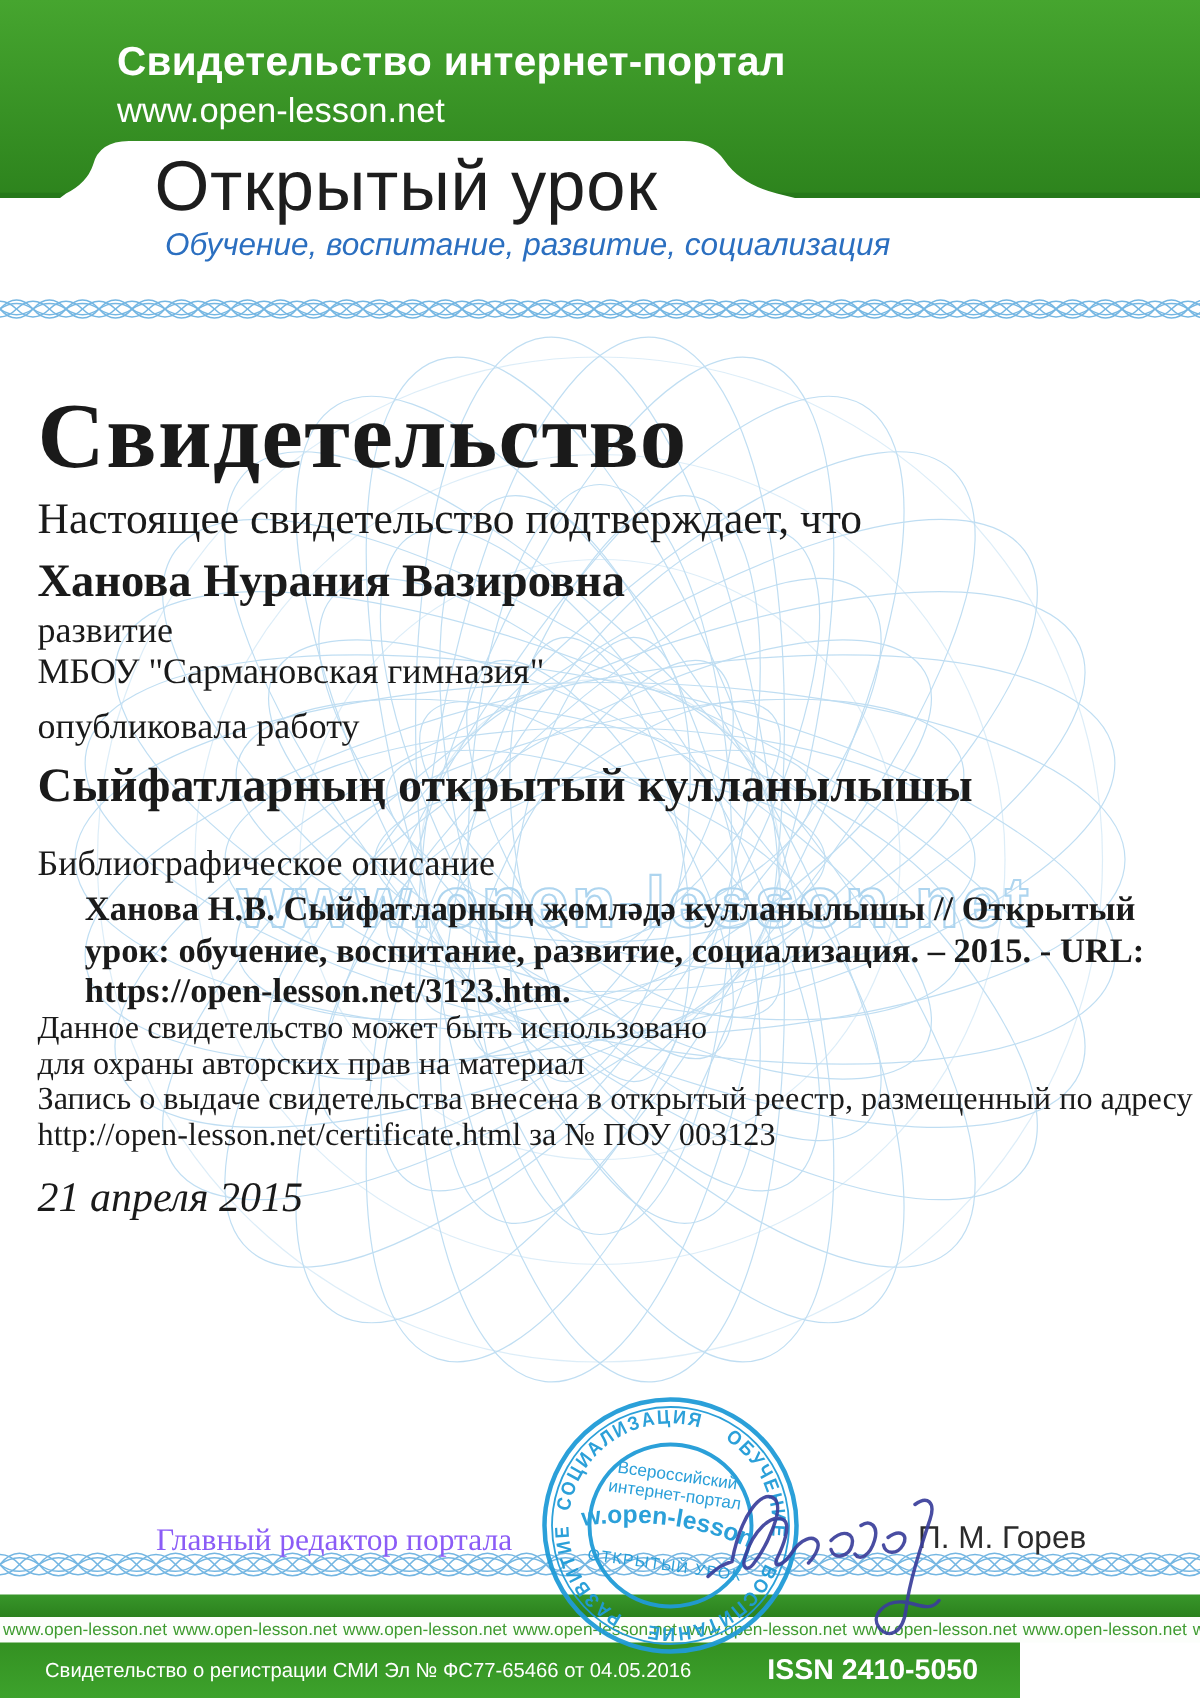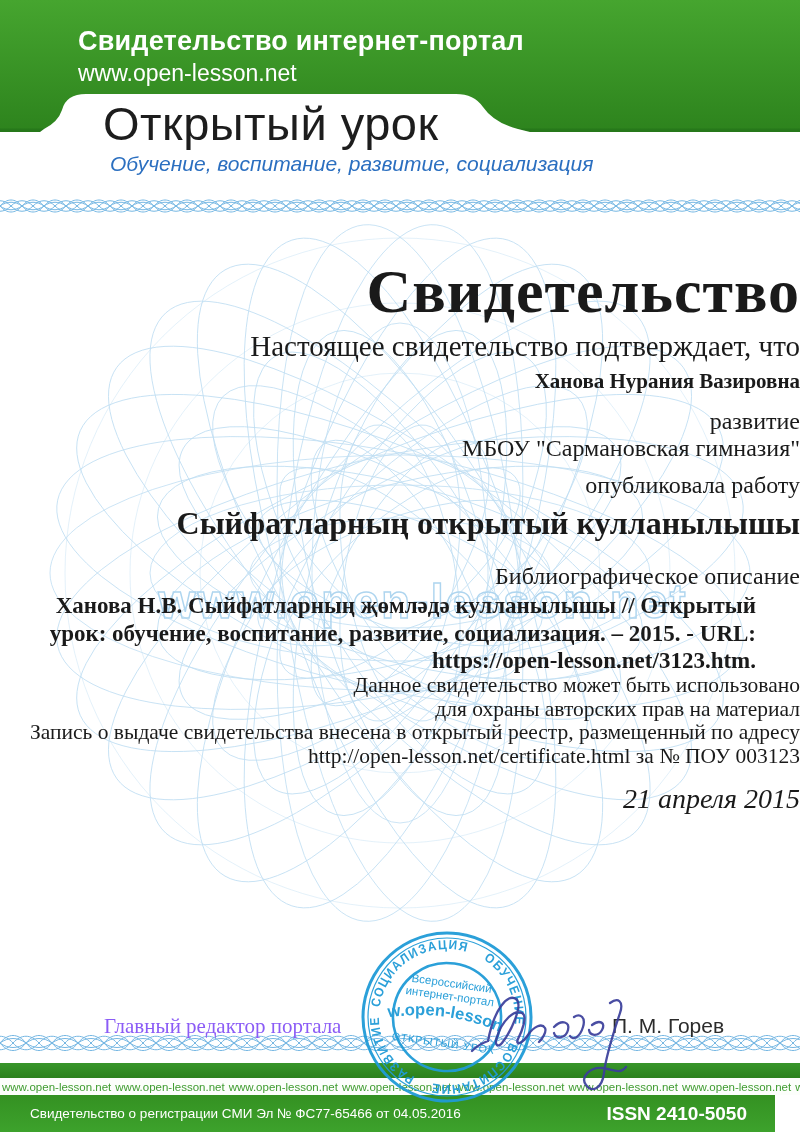--- a/index.html
+++ b/index.html
@@ -1,19 +1,19 @@
 <!DOCTYPE html>
 <html><head>
 <meta charset="utf-8">
 <style>
   html,body{margin:0;padding:0;background:#888;}
   .page{position:relative;width:800px;height:1132px;margin:0 auto;background:#fff;overflow:hidden;
         font-family:"Liberation Serif","DejaVu Serif",serif;color:#1a1a1a;}
   .abs{position:absolute;}
-  .ctr{left:0;right:0;text-align:right;}
+  .ctr{left:0;right:0;text-align:left;padding-left:25px;}
   svg{display:block;}
 
   
   .hdr-svg{left:0;top:0;}
   .hdr-tagline{left:78px;top:26px;font-family:"Liberation Sans","DejaVu Sans",sans-serif;
                font-weight:bold;font-size:27px;color:#fff;letter-spacing:.2px;}
   .hdr-url{left:78px;top:60px;font-family:"Liberation Sans","DejaVu Sans",sans-serif;
            font-size:23px;color:#fff;}
   .site-title{left:103px;top:96px;font-family:"Liberation Sans","DejaVu Sans",sans-serif;
               font-size:47px;color:#1d1d1d;letter-spacing:.5px;}
@@ -22,21 +22,21 @@
 
   
   .band-top{left:0;top:196px;}
   .band-bottom{left:0;top:1030px;}
   .rosette{left:30px;top:193px;}
   .watermark{left:113px;top:560px;}
 
   
   .cert-title{top:256px;font-size:62px;font-weight:bold;letter-spacing:1px;}
   .cert-statement{top:330px;font-size:29px;}
-  .cert-name{top:369px;font-size:21px;font-weight:bold;}
+  .cert-name{top:369px;font-size:31px;font-weight:bold;}
   .cert-role{top:408px;font-size:24px;}
   .cert-org{top:435px;font-size:24px;}
   .cert-action{top:472px;font-size:24px;}
   .cert-work{top:505px;font-size:32px;font-weight:bold;}
   .cert-bib-head{top:563px;font-size:24px;}
   .cert-bib{top:592px;font-size:23px;font-weight:bold;line-height:1.2;}
   .cert-bib .inner{max-width:712px;margin:0 auto;}
   .cert-info{top:674px;font-size:21.5px;line-height:23.6px;}
   .cert-info div{white-space:nowrap;}
   .cert-date{top:783px;font-size:28px;font-style:italic;}
@@ -49,21 +49,21 @@
   .stamp{left:347px;top:917px;z-index:6;}
   .signature{left:470px;top:975px;z-index:7;}
 
   
   .green-strip{left:0;top:1063px;width:800px;height:15px;
                background:linear-gradient(#38962a,#2b811d);z-index:3;}
   .url-strip{left:0;top:1078px;width:800px;height:17px;background:#fcfefb;z-index:3;
              display:flex;justify-content:space-between;align-items:center;overflow:hidden;
              font-family:"Liberation Sans","DejaVu Sans",sans-serif;font-size:11.5px;color:#3f9c30;}
   .url-strip span{flex:0 0 auto;padding:0 2px;white-space:nowrap;}
-  .footer{left:0;top:1095px;width:775px;height:37px;background:linear-gradient(#349122,#3da22c);z-index:3;
+  .footer{left:0;top:1095px;width:680px;height:37px;background:linear-gradient(#349122,#3da22c);z-index:3;
           display:flex;align-items:center;justify-content:space-between;
           font-family:"Liberation Sans","DejaVu Sans",sans-serif;color:#fff;}
   .footer .reg{margin-left:30px;font-size:13.5px;}
   .footer .issn{margin-right:28px;font-size:19px;font-weight:bold;}
   .txt{z-index:2;}
 </style>
 </head>
 <body>
 
 <div class="page">

